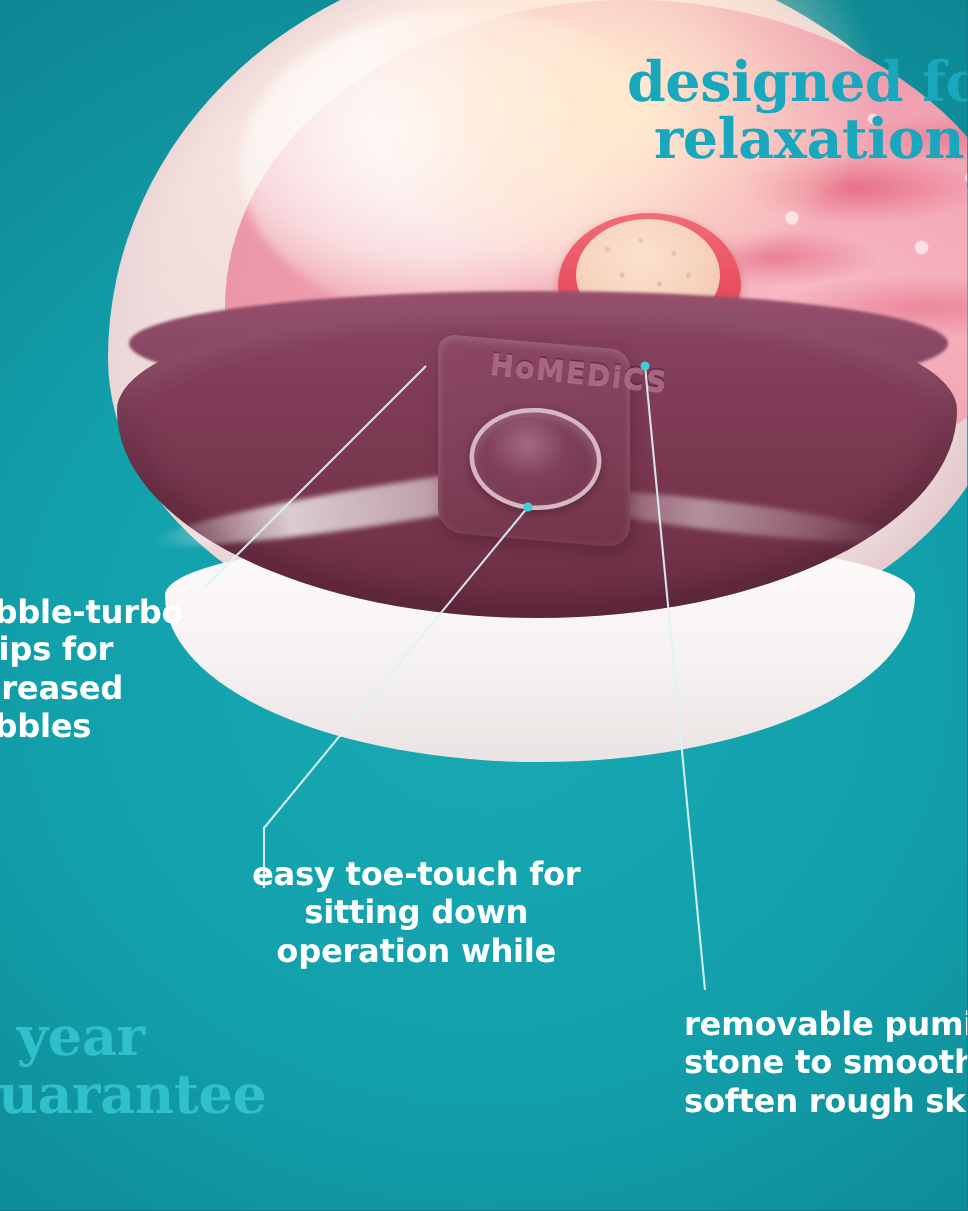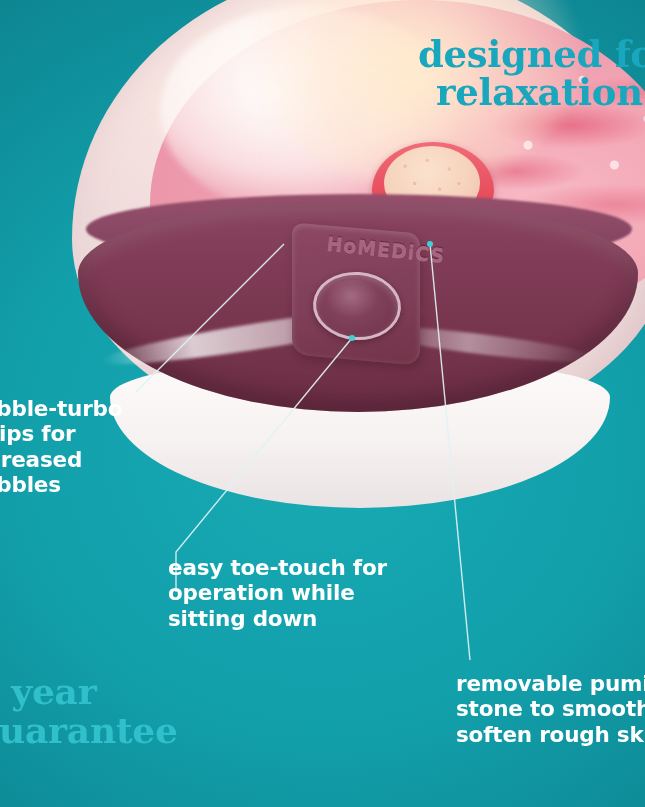--- a/index.html
+++ b/index.html
@@ -166,21 +166,21 @@
   }
   .headline .l2{display:block;margin-left:18px;}
 
   .callout{
     position:absolute;color:#ffffff;font-weight:700;
     font-size:21.5px;line-height:1.18;white-space:nowrap;
     letter-spacing:-.2px;
     font-family:"DejaVu Sans",sans-serif;
   }
   #callout-bubble{left:-34px;top:396px;}
-  #callout-toe{left:168px;top:555px;}
+  #callout-toe{left:168px;top:571px;text-align:center;}
   #callout-pumice{left:456px;top:671px;}
 
   .guarantee{
     position:absolute;left:-26px;top:672px;
     font-family:"DejaVu Serif",serif;font-weight:700;
     font-size:36px;line-height:1.08;color:#2fc0cc;
     white-space:nowrap;letter-spacing:-.2px;
   }
 </style>
 </head>
@@ -230,22 +230,22 @@
 
   <div class="callout" id="callout-bubble">
     <div>bubble-turbo</div>
     <div>strips for</div>
     <div>increased</div>
     <div>bubbles</div>
   </div>
 
   <div class="callout" id="callout-toe">
     <div>easy toe-touch for</div>
+    <div>sitting down</div>
     <div>operation while</div>
-    <div>sitting down</div>
   </div>
 
   <div class="callout" id="callout-pumice">
     <div>removable pumice</div>
     <div>stone to smooth &amp;</div>
     <div>soften rough skin</div>
   </div>
 
   <div class="guarantee">
     <div>2 year</div>

